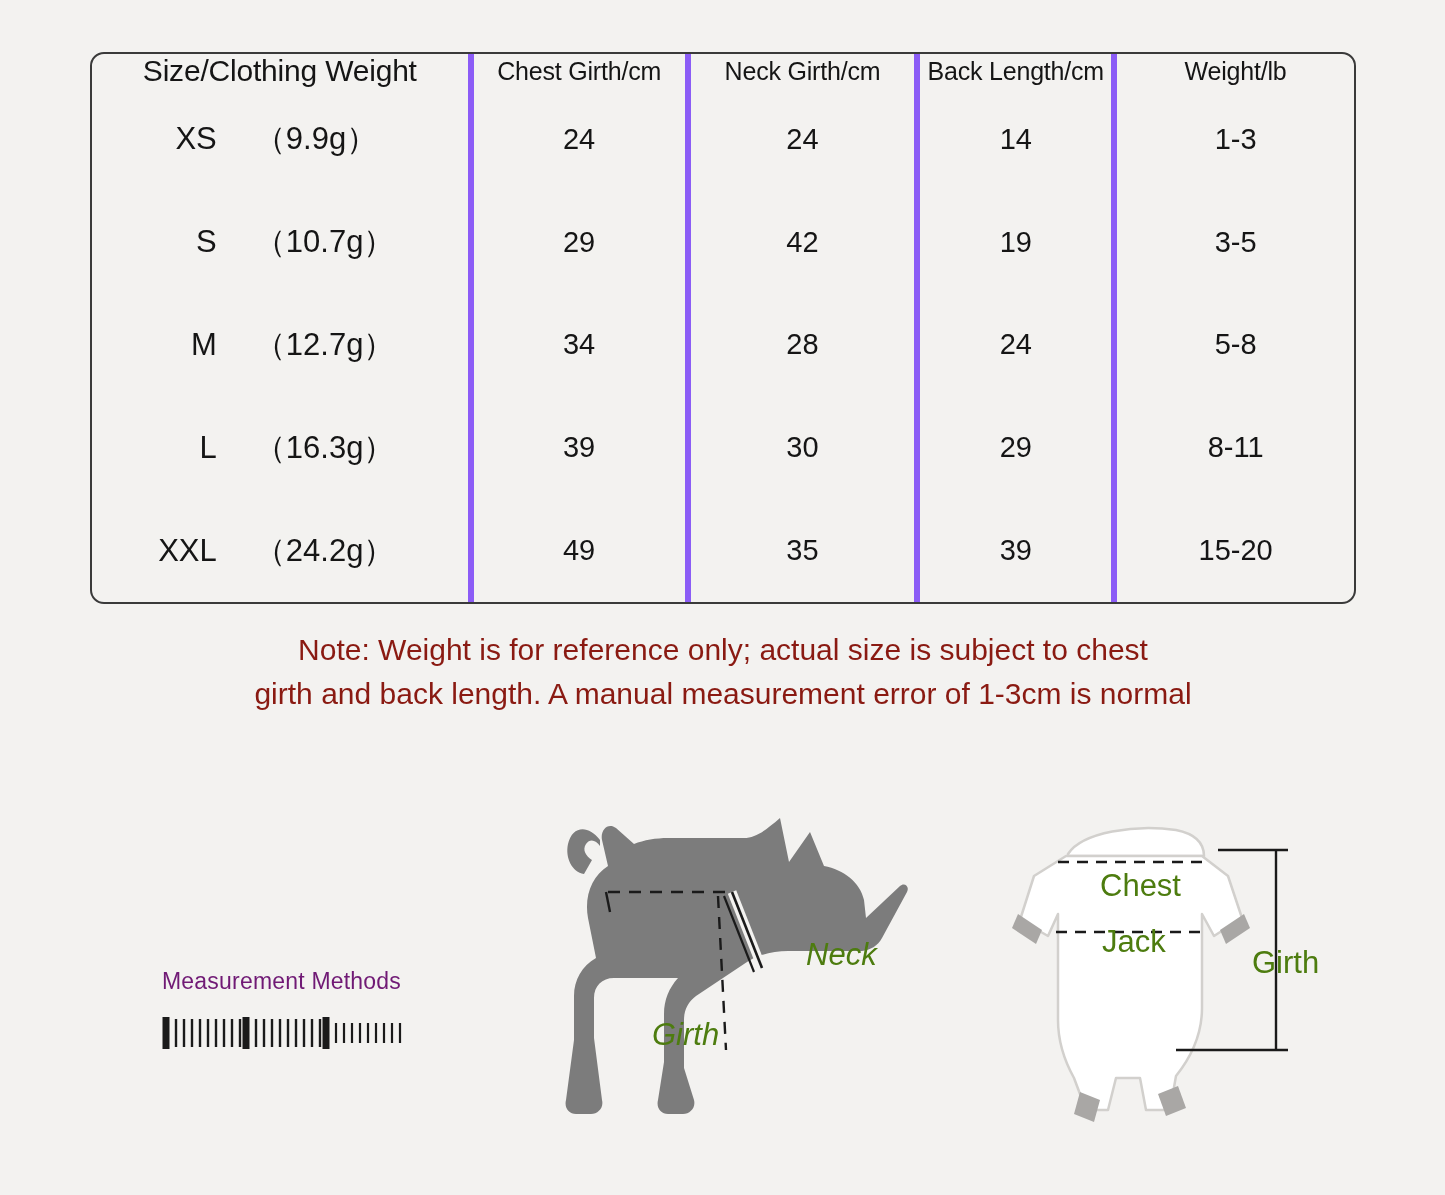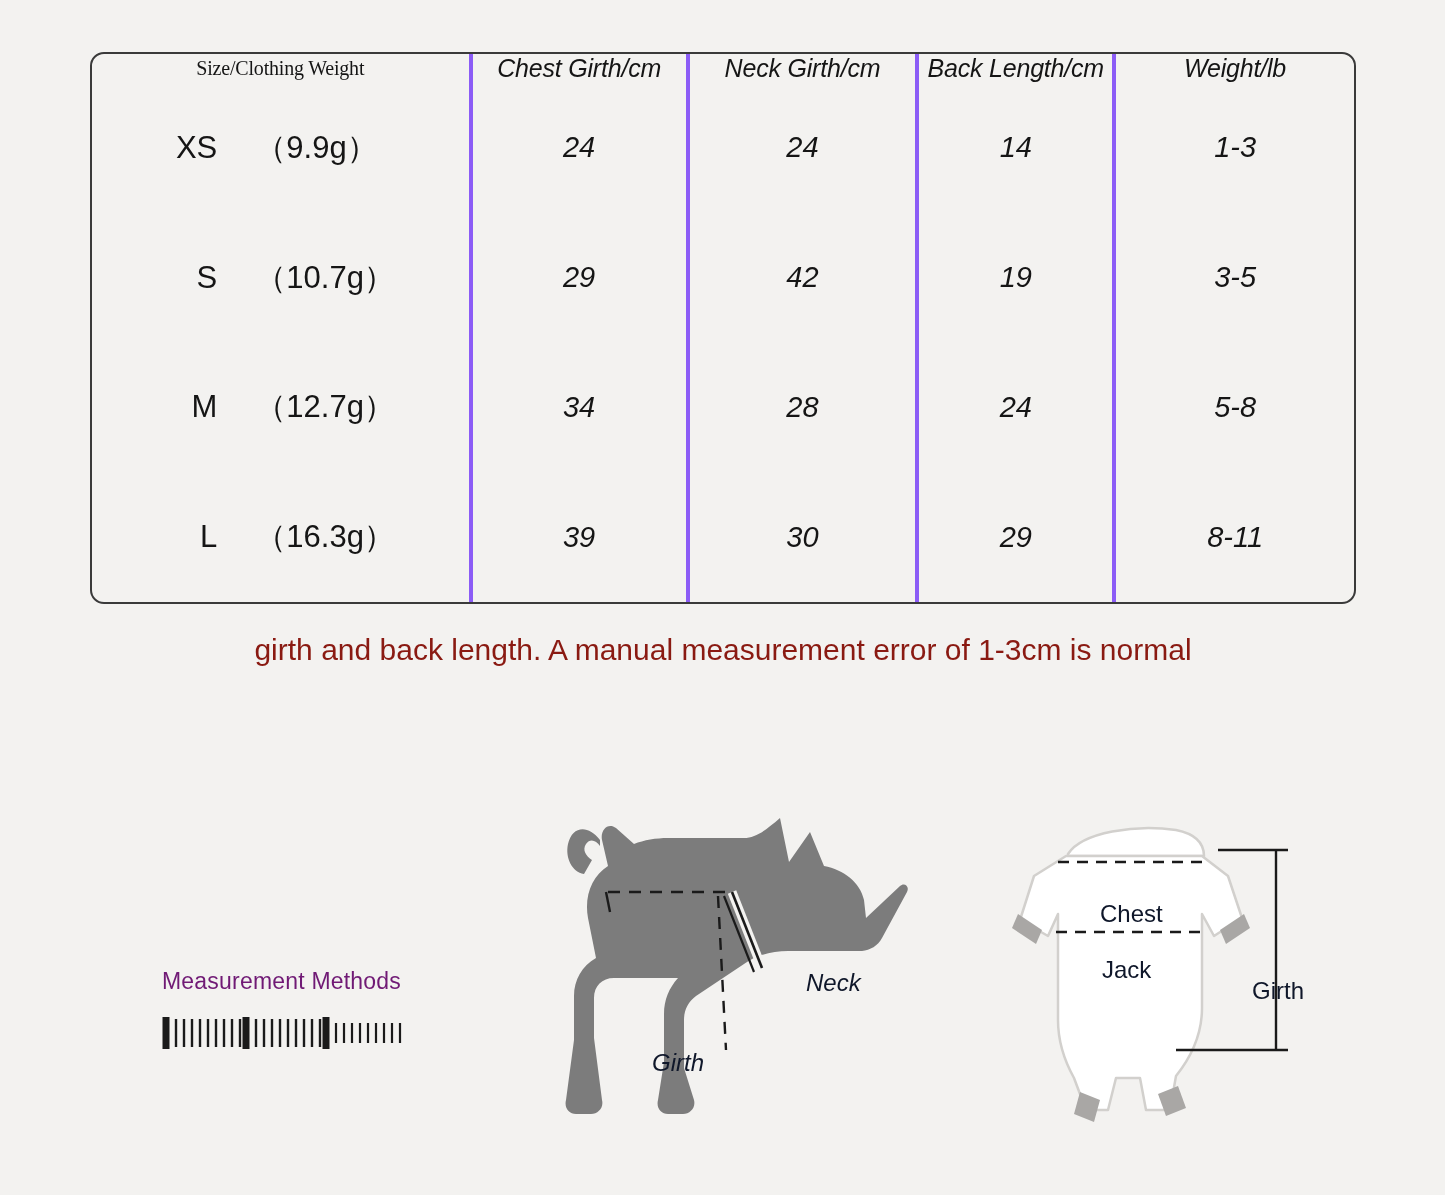--- a/index.html
+++ b/index.html
@@ -42,27 +42,25 @@
     padding: 0;
   }
   table.size-table td.col-size {
     font-size: 31px;
   }
   table.size-table thead td {
     font-size: 25px;
     letter-spacing: -0.2px;
   }
   table.size-table thead td.col-size {
-    font-size: 20px;
-    font-family: Liberation Serif, serif;
+    font-size: 30px;
   }
   
   table.size-table td + td {
-    border-left: 4px solid #8b5cf6;
-    font-style: italic;
+    border-left: 6px solid #8b5cf6;
   }
   col.c-size  { width: 30.0%; }
   col.c-chest { width: 17.2%; }
   col.c-neck  { width: 18.2%; }
   col.c-back  { width: 15.6%; }
   col.c-weight{ width: 19.0%; }
 
   .size-cell {
     display: flex;
     justify-content: center;
@@ -107,23 +105,22 @@
   #dog-diagram {
     position: absolute;
     left: 548px;
     top: 800px;
     width: 380px;
     height: 350px;
     font-style: italic;
   }
   .diagram-text {
     position: absolute;
-    font-size: 24px;
-    color: #0f172a;
-    margin-top: 32px;
+    font-size: 31px;
+    color: #4d7c0f;
   }
   #neck-text  { left: 258px; top: 137px; }
   #girth-text { left: 104px; top: 217px; }
 
   
   #garment-diagram {
     position: absolute;
     left: 990px;
     top: 810px;
     width: 350px;
@@ -196,25 +193,38 @@
           <span class="size-cell">
             <span class="size-label">L</span>
             <span class="size-gram">（16.3g）</span>
           </span>
         </td>
         <td>39</td>
         <td>30</td>
         <td>29</td>
         <td>8-11</td>
       </tr>
+      <tr>
+        <td class="col-size">
+          <span class="size-cell">
+            <span class="size-label">XXL</span>
+            <span class="size-gram">（24.2g）</span>
+          </span>
+        </td>
+        <td>49</td>
+        <td>35</td>
+        <td>39</td>
+        <td>15-20</td>
+      </tr>
     </tbody>
   </table>
 </div>
 
 <div id="note">
+  <div>Note: Weight is for reference only; actual size is subject to chest</div>
   <div>girth and back length. A manual measurement error of 1-3cm is normal</div>
 </div>
 
 <div id="measure-block">
   <div id="measure-label">Measurement Methods</div>
   <svg id="ruler" viewBox="0 0 248 40">
     <g stroke="#1a1a1a">
 
       <line x1="4" y1="4" x2="4" y2="36" stroke-width="7"></line>
       <line x1="84" y1="4" x2="84" y2="36" stroke-width="7"></line>

